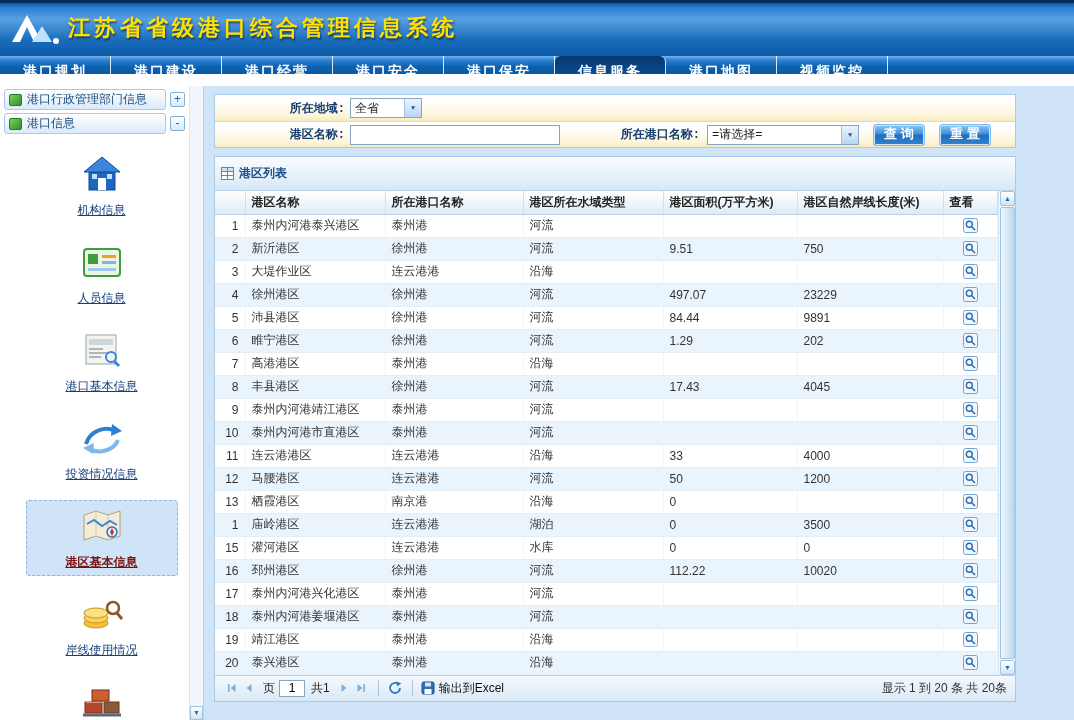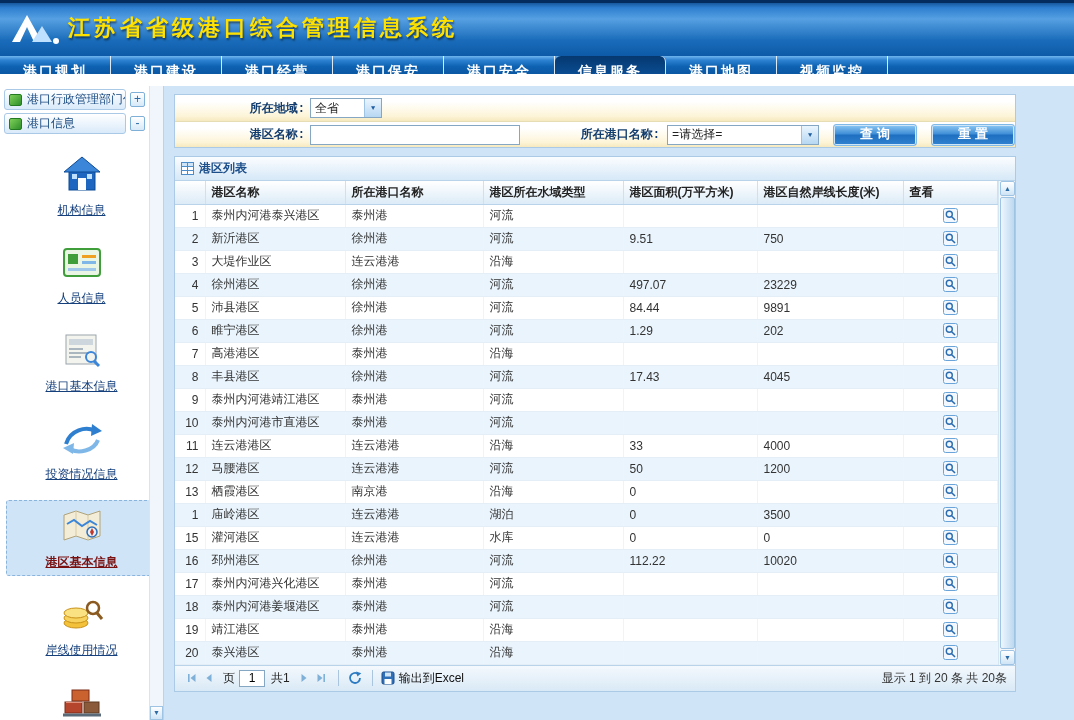--- a/index.html
+++ b/index.html
@@ -93,31 +93,31 @@
   .sel .val { flex:1; padding:0 4px; color:#222; white-space:nowrap; overflow:hidden; }
   .sel .arw {
     width:17px; align-self:stretch; background:linear-gradient(180deg,#eaf5fe,#b7d7f2);
     border-left:1px solid #9fc3e2; display:flex; align-items:center; justify-content:center;
     font-size:7px; color:#1d5c9e;
   }
   .sel-region { width:72px; }
   .sel-port { width:152px; }
   .txt { width:210px; height:20px; border:1px solid #86a7c4; font-size:12px; padding:0 3px; font-family:inherit; }
   .btn {
-    width:84px; height:22px; margin-left:14px;
+    width:52px; height:22px; margin-left:14px;
     background:linear-gradient(180deg,#8cc8f4 0%,#3f8ed6 45%,#1e6fc0 50%,#3182cf 100%);
     border:1px solid #7fb9e8; border-radius:3px; box-shadow:inset 0 0 0 1px #cfe6f8;
     color:#fff; font-size:13px; font-weight:bold; letter-spacing:4px; text-align:center; line-height:19px;
     cursor:pointer; padding-left:4px;
   }
 
   
   .table-panel { margin-top:8px; border:1px solid #aacae6; background:#fff; }
   .panel-title {
-    height:24px; background:linear-gradient(180deg,#fbfdff,#d6e8f7); border-bottom:1px solid #b9d4ea;
+    height:34px; background:linear-gradient(180deg,#fbfdff,#d6e8f7); border-bottom:1px solid #b9d4ea;
     display:flex; align-items:center; padding:0 6px; font-weight:bold; color:#1c4f8a;
   }
   .panel-title svg { margin-right:5px; }
   .grid-wrap { position:relative; padding-right:17px; }
   table.grid { width:100%; border-collapse:collapse; table-layout:fixed; color:#333; font-size:12px; }
   table.grid th {
     height:23px; background:linear-gradient(180deg,#ffffff,#dcebf7);
     border-bottom:1px solid #b9d4ea; border-right:1px solid #cfe0ef;
     text-align:left; padding:0 6px; font-weight:bold; color:#222; white-space:nowrap; overflow:hidden;
   }
@@ -167,22 +167,22 @@
       <circle cx="46" cy="30" r="3" fill="#ffffff"></circle>
     </svg>
   </span>
   <span class="app-title">江苏省省级港口综合管理信息系统</span>
 </div>
 
 <div class="nav" id="nav-tabs">
     <div class="tab">港口规划</div>
     <div class="tab">港口建设</div>
     <div class="tab">港口经营</div>
+    <div class="tab">港口安全</div>
     <div class="tab">港口保安</div>
-    <div class="tab">港口安全</div>
     <div class="tab active">信息服务</div>
     <div class="tab">港口地图</div>
     <div class="tab">视频监控</div>
   </div>
 
 <div class="content">
 
   <div class="sidebar">
     <div class="tree-row">
       <div class="tree-bar">

